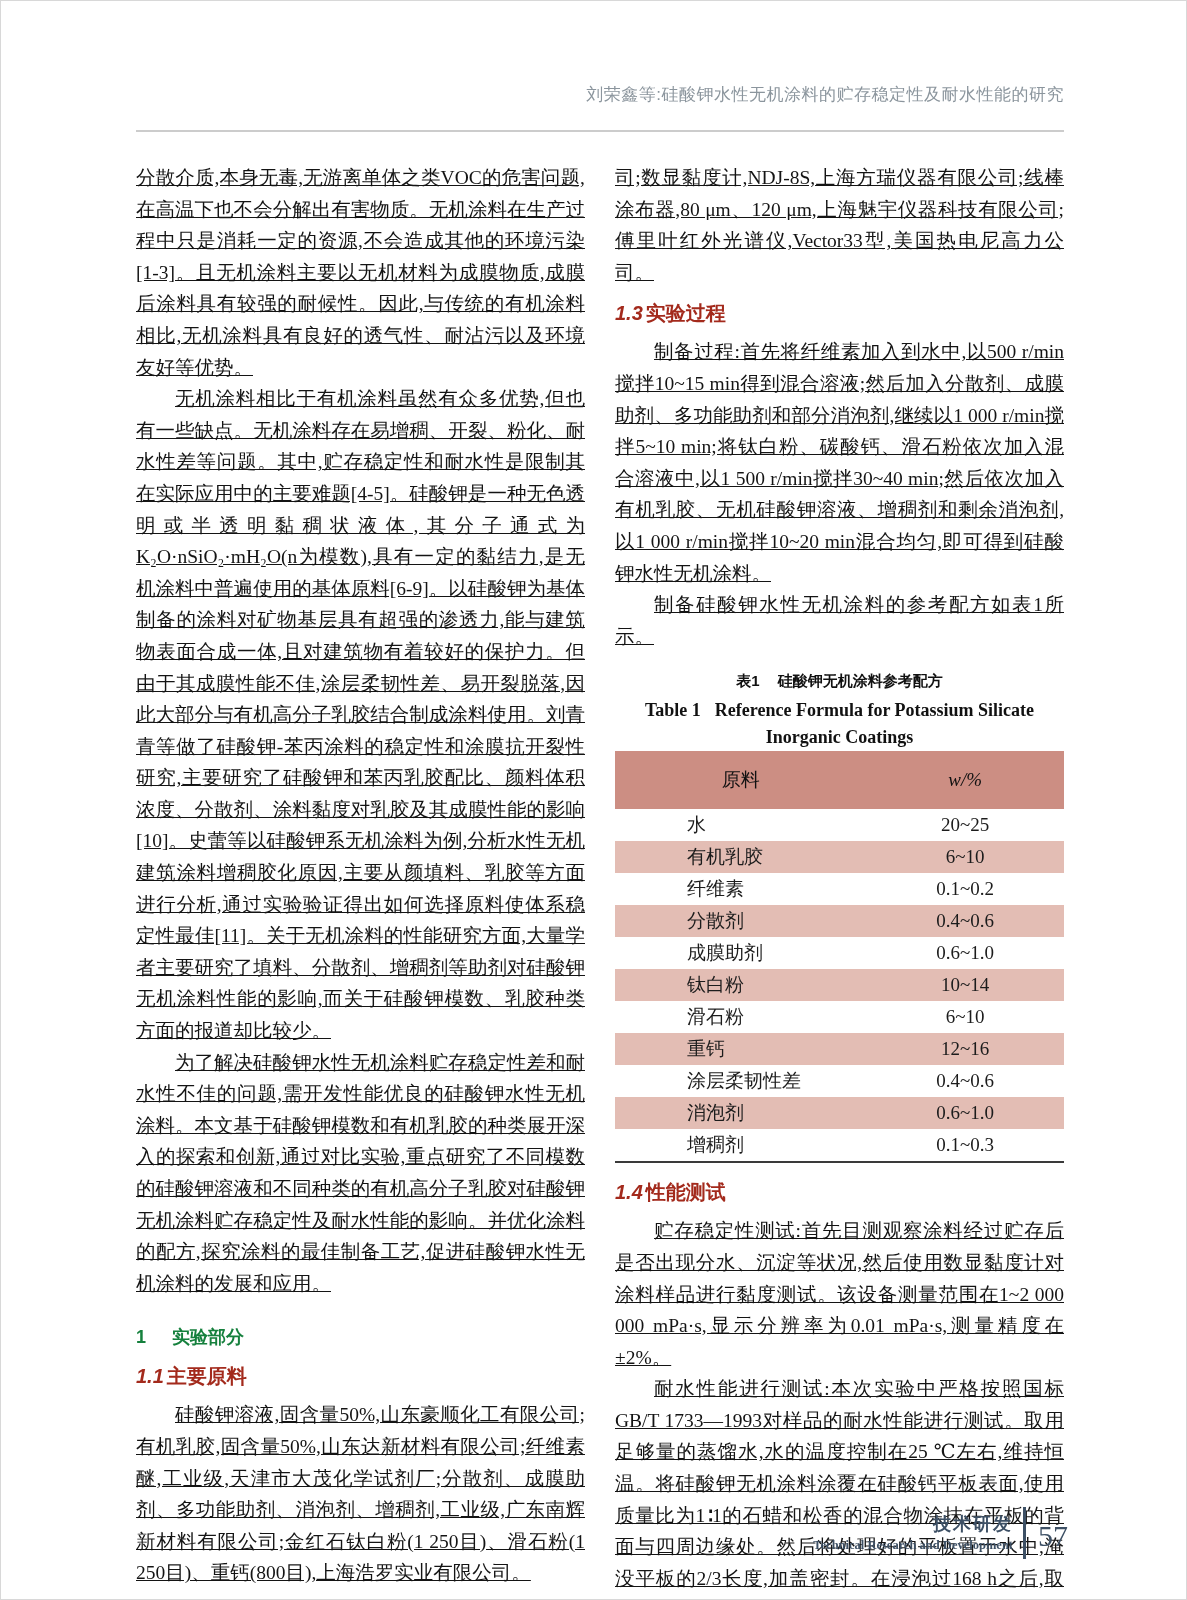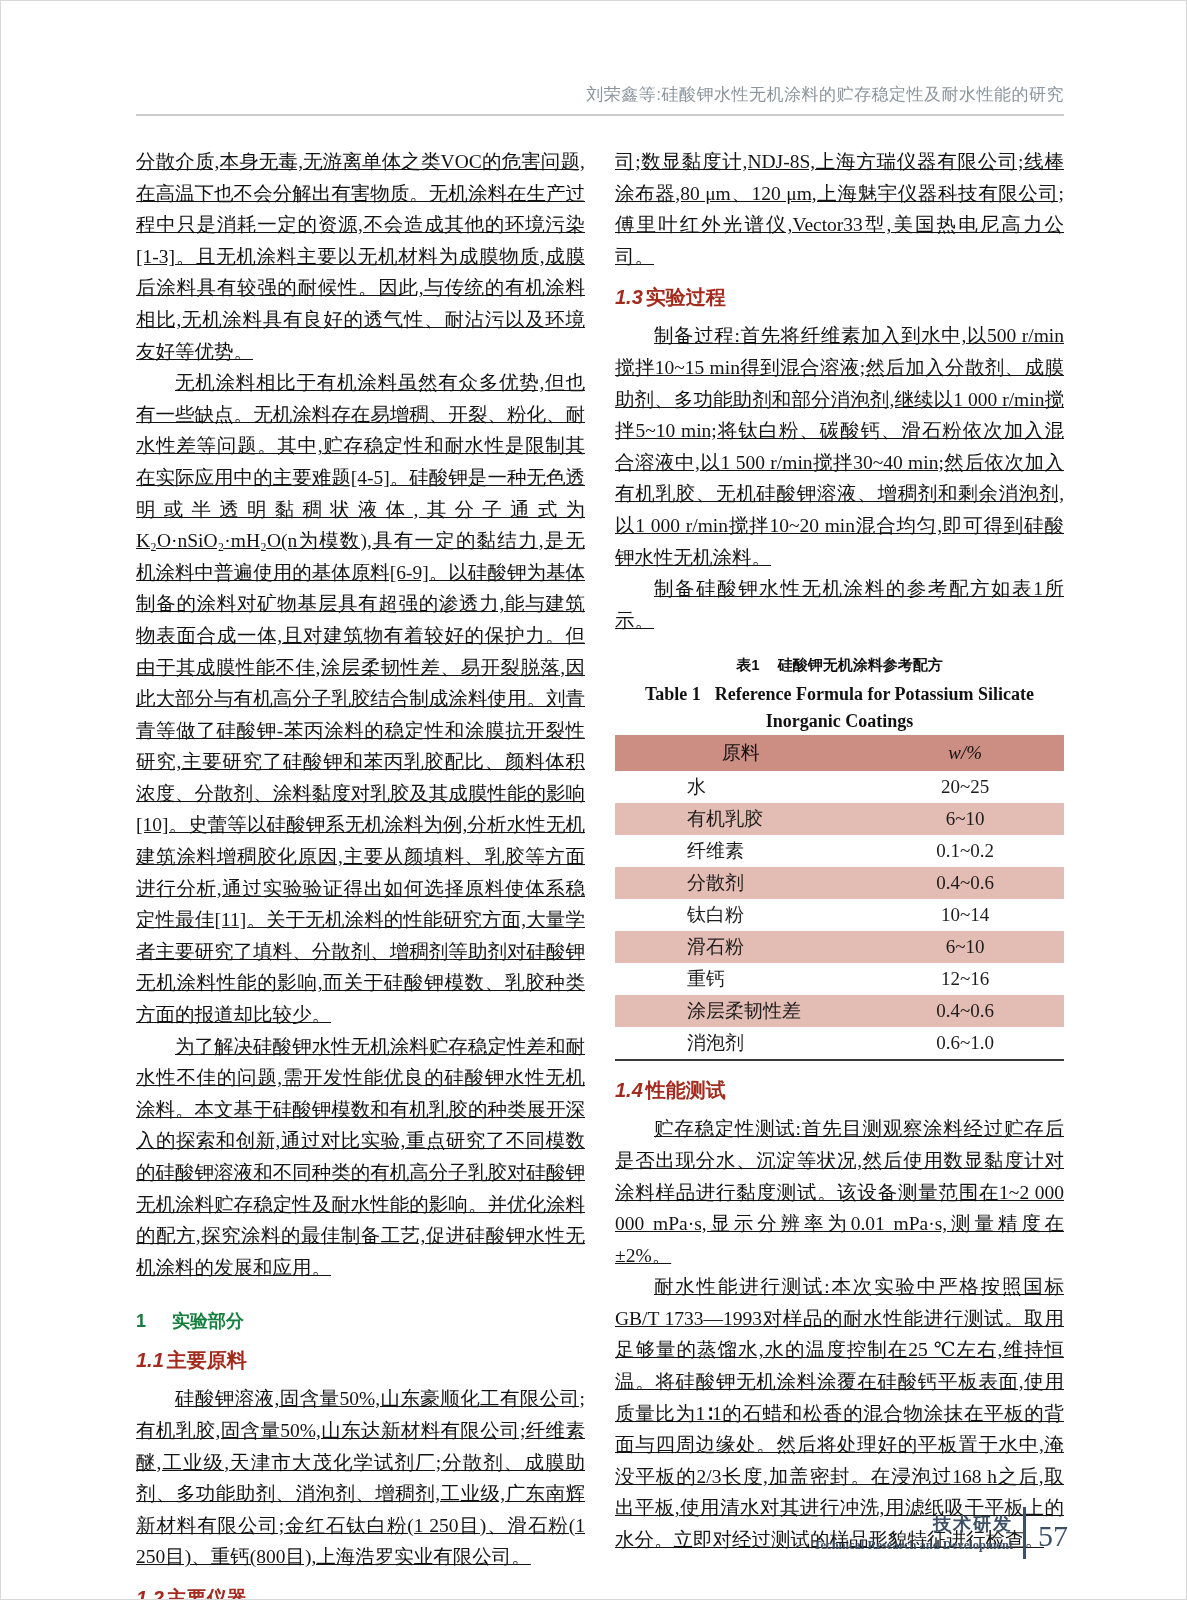--- a/index.html
+++ b/index.html
@@ -8,21 +8,21 @@
     background:#ffffff; border:1px solid #d8d8d8; box-sizing:border-box;
     overflow:hidden;
     font-family:"Liberation Serif","DejaVu Serif",serif;
     color:#1c1c1c;
   }
   .content { position:absolute; left:135px; top:82px; width:928px; }
   .page-header {
     text-align:right;
     font-family:"Liberation Sans","DejaVu Sans",sans-serif;
     font-size:17px; color:#8b959d; letter-spacing:0.5px;
-    padding-bottom:8px; border-bottom:2px solid #cccccc;
+    padding-bottom:24px; border-bottom:2px solid #cccccc;
   }
   .columns { display:flex; gap:30px; margin-top:30px; }
   .col { width:449px; }
 
   .para {
     font-size:19.5px; line-height:31.6px; text-align:justify;
     margin:0; color:#141414;text-decoration:underline;
   }
   .para.indent { text-indent:2em; }
 
@@ -51,21 +51,21 @@
     text-align:center; line-height:27px; 
   }
   .tbl-caption-en .cap-num { margin-right:14px; }
 
   table.paper-table {
     width:100%; border-collapse:collapse;
     font-size:19px; border-bottom:2px solid #3a3a3a;
   }
   table.paper-table th {
     background:#cc8e83; font-weight:normal; color:#111;
-    padding:5px 2px; height:22px;
+    padding:16px 2px; height:22px;
   }
   table.paper-table th.col-ingredient { width:56%; text-align:center; }
   table.paper-table th.col-percent { width:44%; text-align:center; font-style:italic; }
   table.paper-table td { padding:3px 2px; height:23px; }
   table.paper-table td:first-child { text-align:left; padding-left:72px; }
   table.paper-table td:last-child { text-align:center; }
   table.paper-table tbody tr:nth-child(even) { background:#e3bdb4; }
 
   .page-footer {
     position:absolute; right:118px; bottom:40px;
@@ -148,38 +148,46 @@
                 </tr>
                 <tr>
                   <td>纤维素</td>
                   <td>0.1~0.2</td>
                 </tr>
                 <tr>
                   <td>分散剂</td>
                   <td>0.4~0.6</td>
                 </tr>
                 <tr>
+                  <td>成膜助剂</td>
+                  <td>0.6~1.0</td>
+                </tr>
+                <tr>
                   <td>钛白粉</td>
                   <td>10~14</td>
                 </tr>
                 <tr>
                   <td>滑石粉</td>
                   <td>6~10</td>
                 </tr>
                 <tr>
                   <td>重钙</td>
                   <td>12~16</td>
                 </tr>
                 <tr>
                   <td>涂层柔韧性差</td>
                   <td>0.4~0.6</td>
                 </tr>
                 <tr>
                   <td>消泡剂</td>
                   <td>0.6~1.0</td>
+                </tr>
+                <tr>
+                  <td>增稠剂</td>
+                  <td>0.1~0.3</td>
                 </tr>
               </tbody>
           </table>
         </div>
 
         <div class="h2">
           <span class="sec-num">1.4</span><span>性能测试</span>
         </div>
         <p class="para indent">贮存稳定性测试:首先目测观察涂料经过贮存后是否出现分水、沉淀等状况,然后使用数显黏度计对涂料样品进行黏度测试。该设备测量范围在1~2 000 000 mPa·s,显示分辨率为0.01 mPa·s,测量精度在±2%。</p>
         <p class="para indent">耐水性能进行测试:本次实验中严格按照国标GB/T 1733—1993对样品的耐水性能进行测试。取用足够量的蒸馏水,水的温度控制在25 ℃左右,维持恒温。将硅酸钾无机涂料涂覆在硅酸钙平板表面,使用质量比为1∶1的石蜡和松香的混合物涂抹在平板的背面与四周边缘处。然后将处理好的平板置于水中,淹没平板的2/3长度,加盖密封。在浸泡过168 h之后,取出平板,使用清水对其进行冲洗,用滤纸吸干平板上的水分。立即对经过测试的样品形貌特征进行检查。</p>

